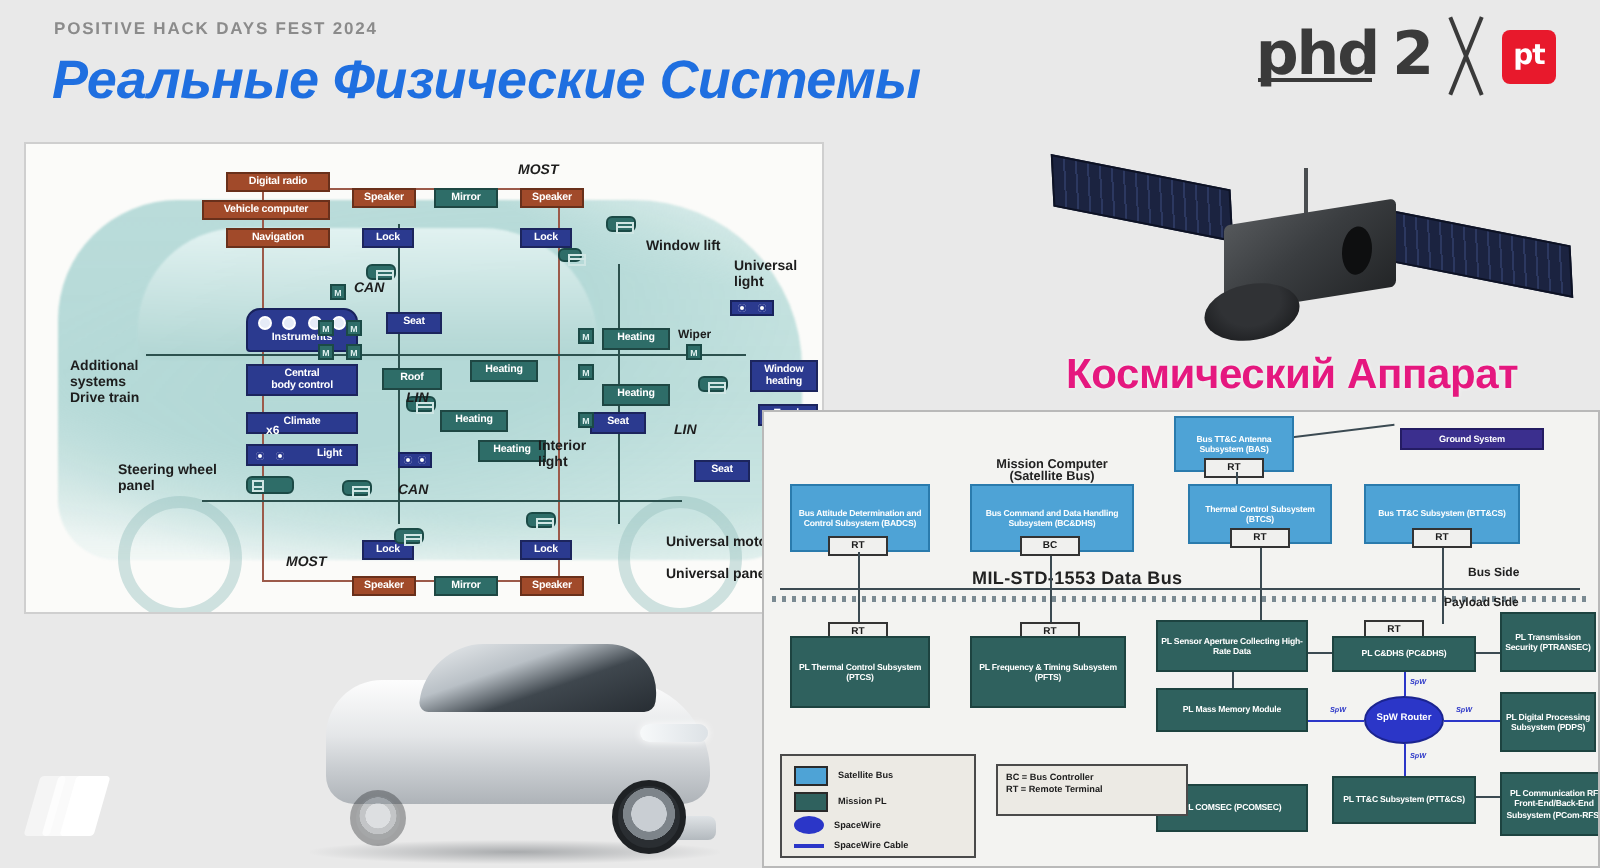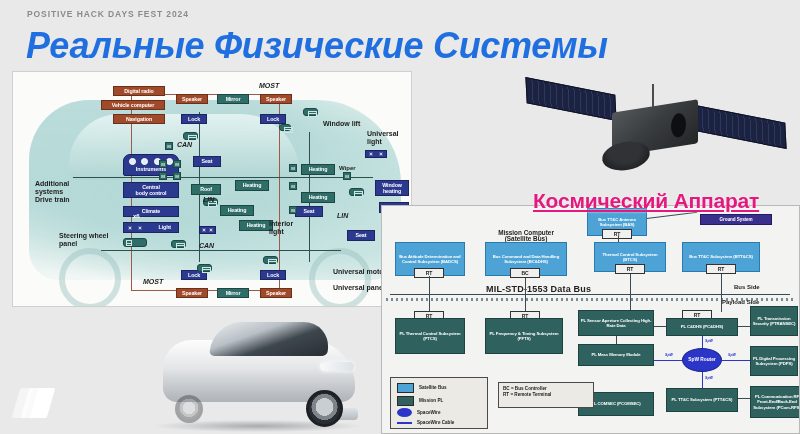--- a/index.html
+++ b/index.html
@@ -12,21 +12,21 @@
   #slide { position:absolute; inset:0; width:800px; height:434px; background:#e9e9e9; }
 
   
   .kicker {
     position:absolute; left:27px; top:9px;
     font-size:8.5px; font-weight:700; letter-spacing:.9px;
     color:#8b8b8b;
   }
   .slide-title {
     position:absolute; left:26px; top:25px;
-    font-size:36px; font-weight:700; font-style:italic;
+    font-size:27px; font-weight:700; font-style:italic;
     color:#1f6fe0; letter-spacing:-.3px; white-space:nowrap;
   }
 
   
   .logo { position:absolute; right:22px; top:10px; display:flex; align-items:center; gap:7px; height:36px; }
   .logo-phd {
     font-size:30px; font-weight:700; color:#3a3a3a; letter-spacing:-1px;
     position:relative; line-height:30px; font-family:"DejaVu Sans", sans-serif;
   }
   .logo-phd::after{ content:""; position:absolute; left:1px; right:3px; bottom:2px; height:2.5px; background:#3a3a3a;}
@@ -44,21 +44,21 @@
     font-family:"DejaVu Sans", sans-serif;
   }
 
   
   .cap {
     position:absolute; font-size:21px; font-weight:700; color:#e5187f;
     white-space:nowrap; letter-spacing:-.2px; z-index:40;
     text-shadow: 0 0 2px rgba(255,255,255,.65);
   }
   #cap-car { left:14px; top:301px; }
-  #cap-sat { left:533px; top:189px;text-decoration:underline; }
+  #cap-sat { left:533px; top:176px; }
 
   
   .car-photo {
     position:absolute; left:155px; top:318px; width:205px; height:116px; z-index:35;
   }
   .car-body{
     position:absolute; left:8px; top:22px; width:192px; height:62px;
     background:linear-gradient(180deg,#fdfdfd 0%,#e4e6e8 45%,#c8ccd0 72%,#aeb3b8 100%);
     border-radius:28px 46px 14px 14px;
   }
@@ -256,20 +256,29 @@
   }
 </style>
 </head>
 <body>
 
 <div id="slide">
 
   <div class="kicker">POSITIVE HACK DAYS FEST 2024</div>
   <div class="slide-title">Реальные Физические Системы</div>
 
+  <div class="logo">
+    <span class="logo-phd">phd</span>
+    <span class="logo-2">2</span>
+    <span class="logo-x">
+        <i></i>
+        <i></i>
+      </span>
+    <span class="logo-pt">pt</span>
+  </div>
 
   <div id="car-diagram">
     <div class="car-ghost"></div>
     <div class="cw a"></div>
     <div class="cw b"></div>
 
     <div class="wire h red" style="left:118px;top:22px;width:148px;"></div>
     <div class="wire v red" style="left:266px;top:22px;height:196px;"></div>
     <div class="wire h red" style="left:118px;top:218px;width:148px;"></div>
     <div class="wire v red" style="left:118px;top:22px;height:196px;"></div>

